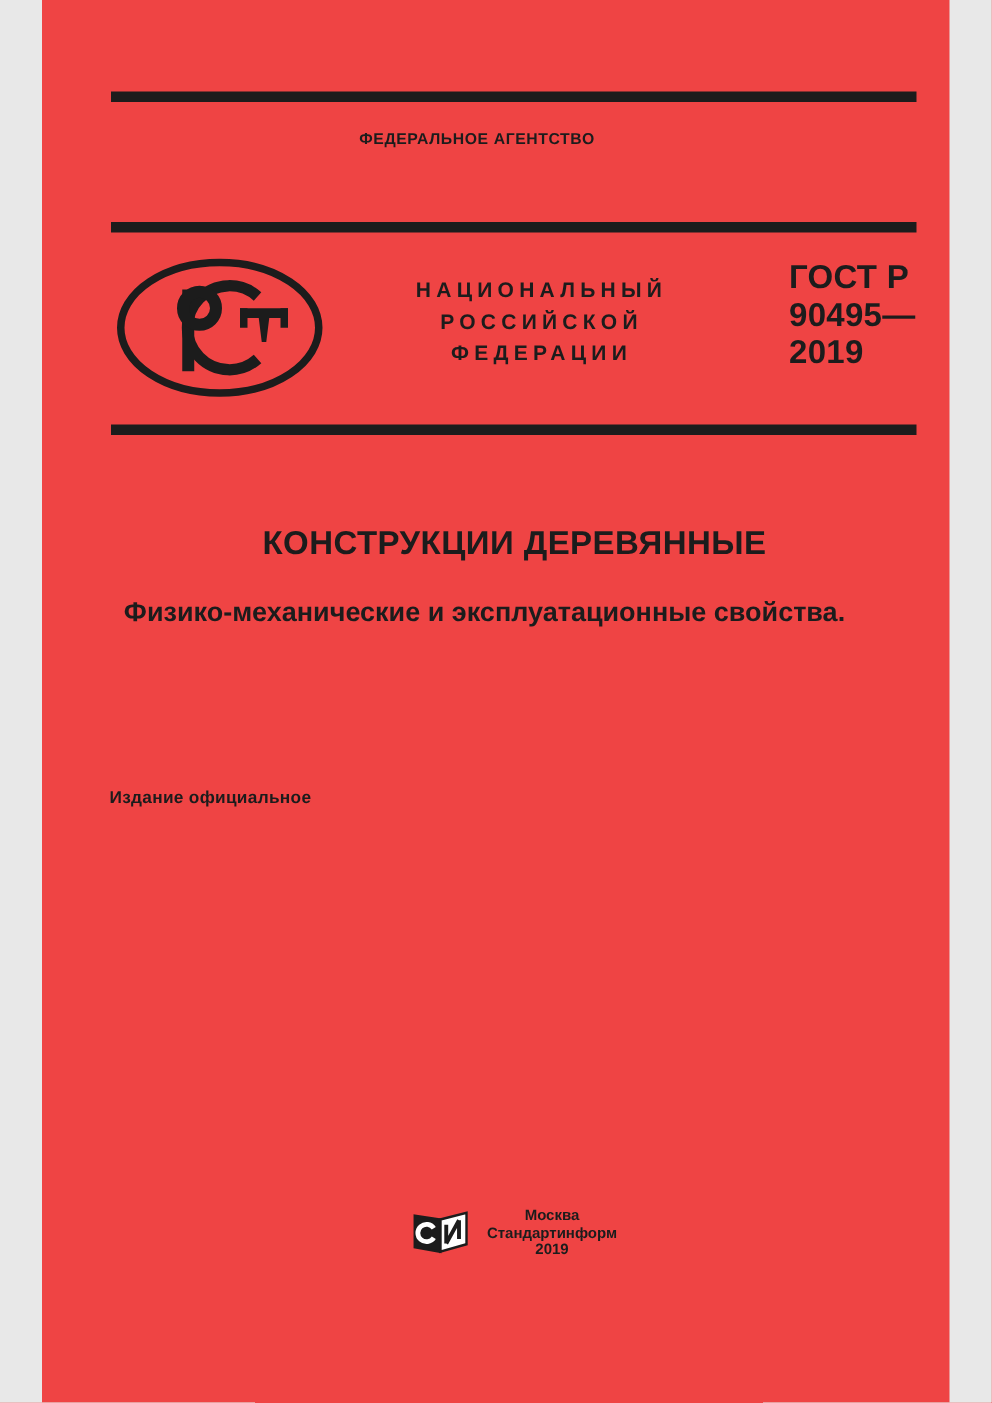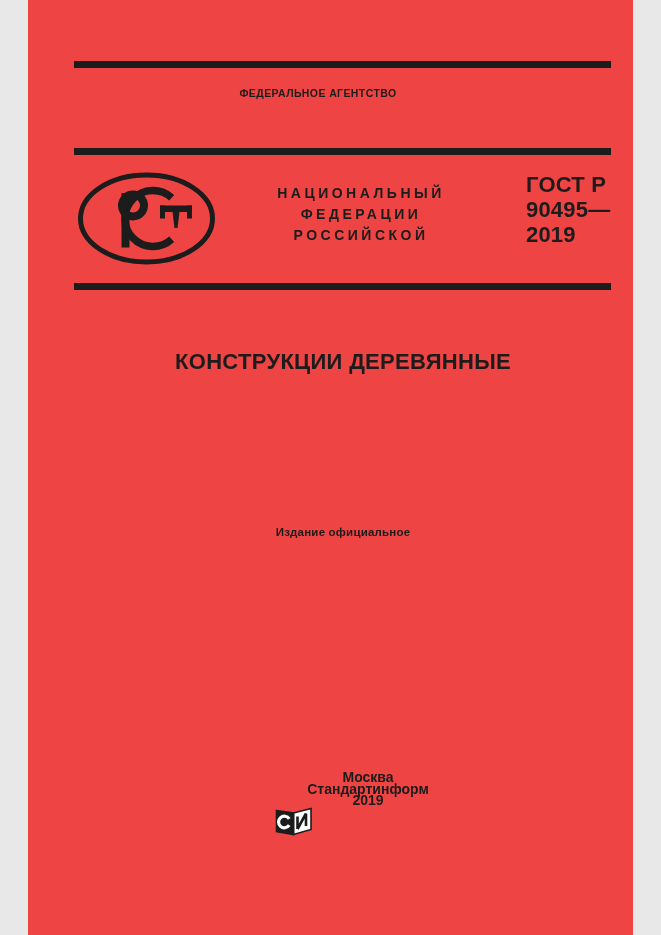--- a/index.html
+++ b/index.html
@@ -51,30 +51,30 @@
     line-height:24px;
   }
   .subtitle{
     position:absolute;left:25px;top:398px;width:540px;
     text-align:center;
     font-size:18px;font-weight:700;
     line-height:21.5px;
   }
   .edition{
     position:absolute;left:45px;top:526px;width:540px;
-    text-align:center;
+    text-align:left;
     font-size:11.5px;font-weight:700;letter-spacing:0.2px;
   }
   .imprint-logo{
     position:absolute;left:247px;top:806px;width:38px;height:31px;
   }
   .imprint{
-    position:absolute;left:270px;top:772px;width:140px;
+    position:absolute;left:270px;top:805px;width:140px;
     text-align:center;
-    font-size:14px;font-weight:700;
+    font-size:10px;font-weight:700;
     line-height:11.5px;
   }
 </style>
 </head>
 <body>
 
 <div class="page">
 
   <div class="rule top"></div>
 
@@ -90,35 +90,36 @@
       <circle cx="56" cy="33.5" r="11" fill="none" stroke="#1c1c1c" stroke-width="8"></circle>
       <rect x="83" y="33.5" width="32" height="6.5" fill="#1c1c1c"></rect>
       <rect x="83" y="33.5" width="5" height="13" fill="#1c1c1c"></rect>
       <rect x="110" y="33.5" width="5" height="13" fill="#1c1c1c"></rect>
       <polygon points="95.5,40 102.5,40 100.5,56 97.5,56" fill="#1c1c1c"></polygon>
     </svg>
   </div>
 
   <div class="natstd">
     <div>НАЦИОНАЛЬНЫЙ</div>
+    <div>РОССИЙСКОЙ</div>
     <div>ФЕДЕРАЦИИ</div>
-    <div>РОССИЙСКОЙ</div>
   </div>
 
   <div class="designation">
     <div>ГОСТ Р</div>
     <div>90495—</div>
     <div>2019</div>
   </div>
 
   <div class="rule bot"></div>
 
   <div class="main-title">КОНСТРУКЦИИ ДЕРЕВЯННЫЕ</div>
 
   <div class="subtitle">
+    <div>Физико-механические и эксплуатационные свойства.</div>
   </div>
 
   <div class="edition">Издание официальное</div>
 
   <div class="imprint-logo">
     <svg width="38" height="31" viewBox="0 0 38 31" xmlns="http://www.w3.org/2000/svg">
       <polygon points="18.5,7 36,2.5 36,23.5 18.5,28.5" fill="#ffffff" stroke="#1c1c1c" stroke-width="1.6"></polygon>
       <polygon points="1.5,4.5 18.5,7 18.5,28.5 1.5,25.5" fill="#1c1c1c" stroke="#1c1c1c" stroke-width="1.6"></polygon>
       <path d="M14.2,12.8 A5.8,5.8 0 1 0 14.2,19.2" fill="none" stroke="#ffffff" stroke-width="3.2"></path>
       <path d="M22.5,10.5 L22.5,23 M31,7.5 L31,20 M22.5,23 L31,7.5" fill="none" stroke="#1c1c1c" stroke-width="2.6"></path>

